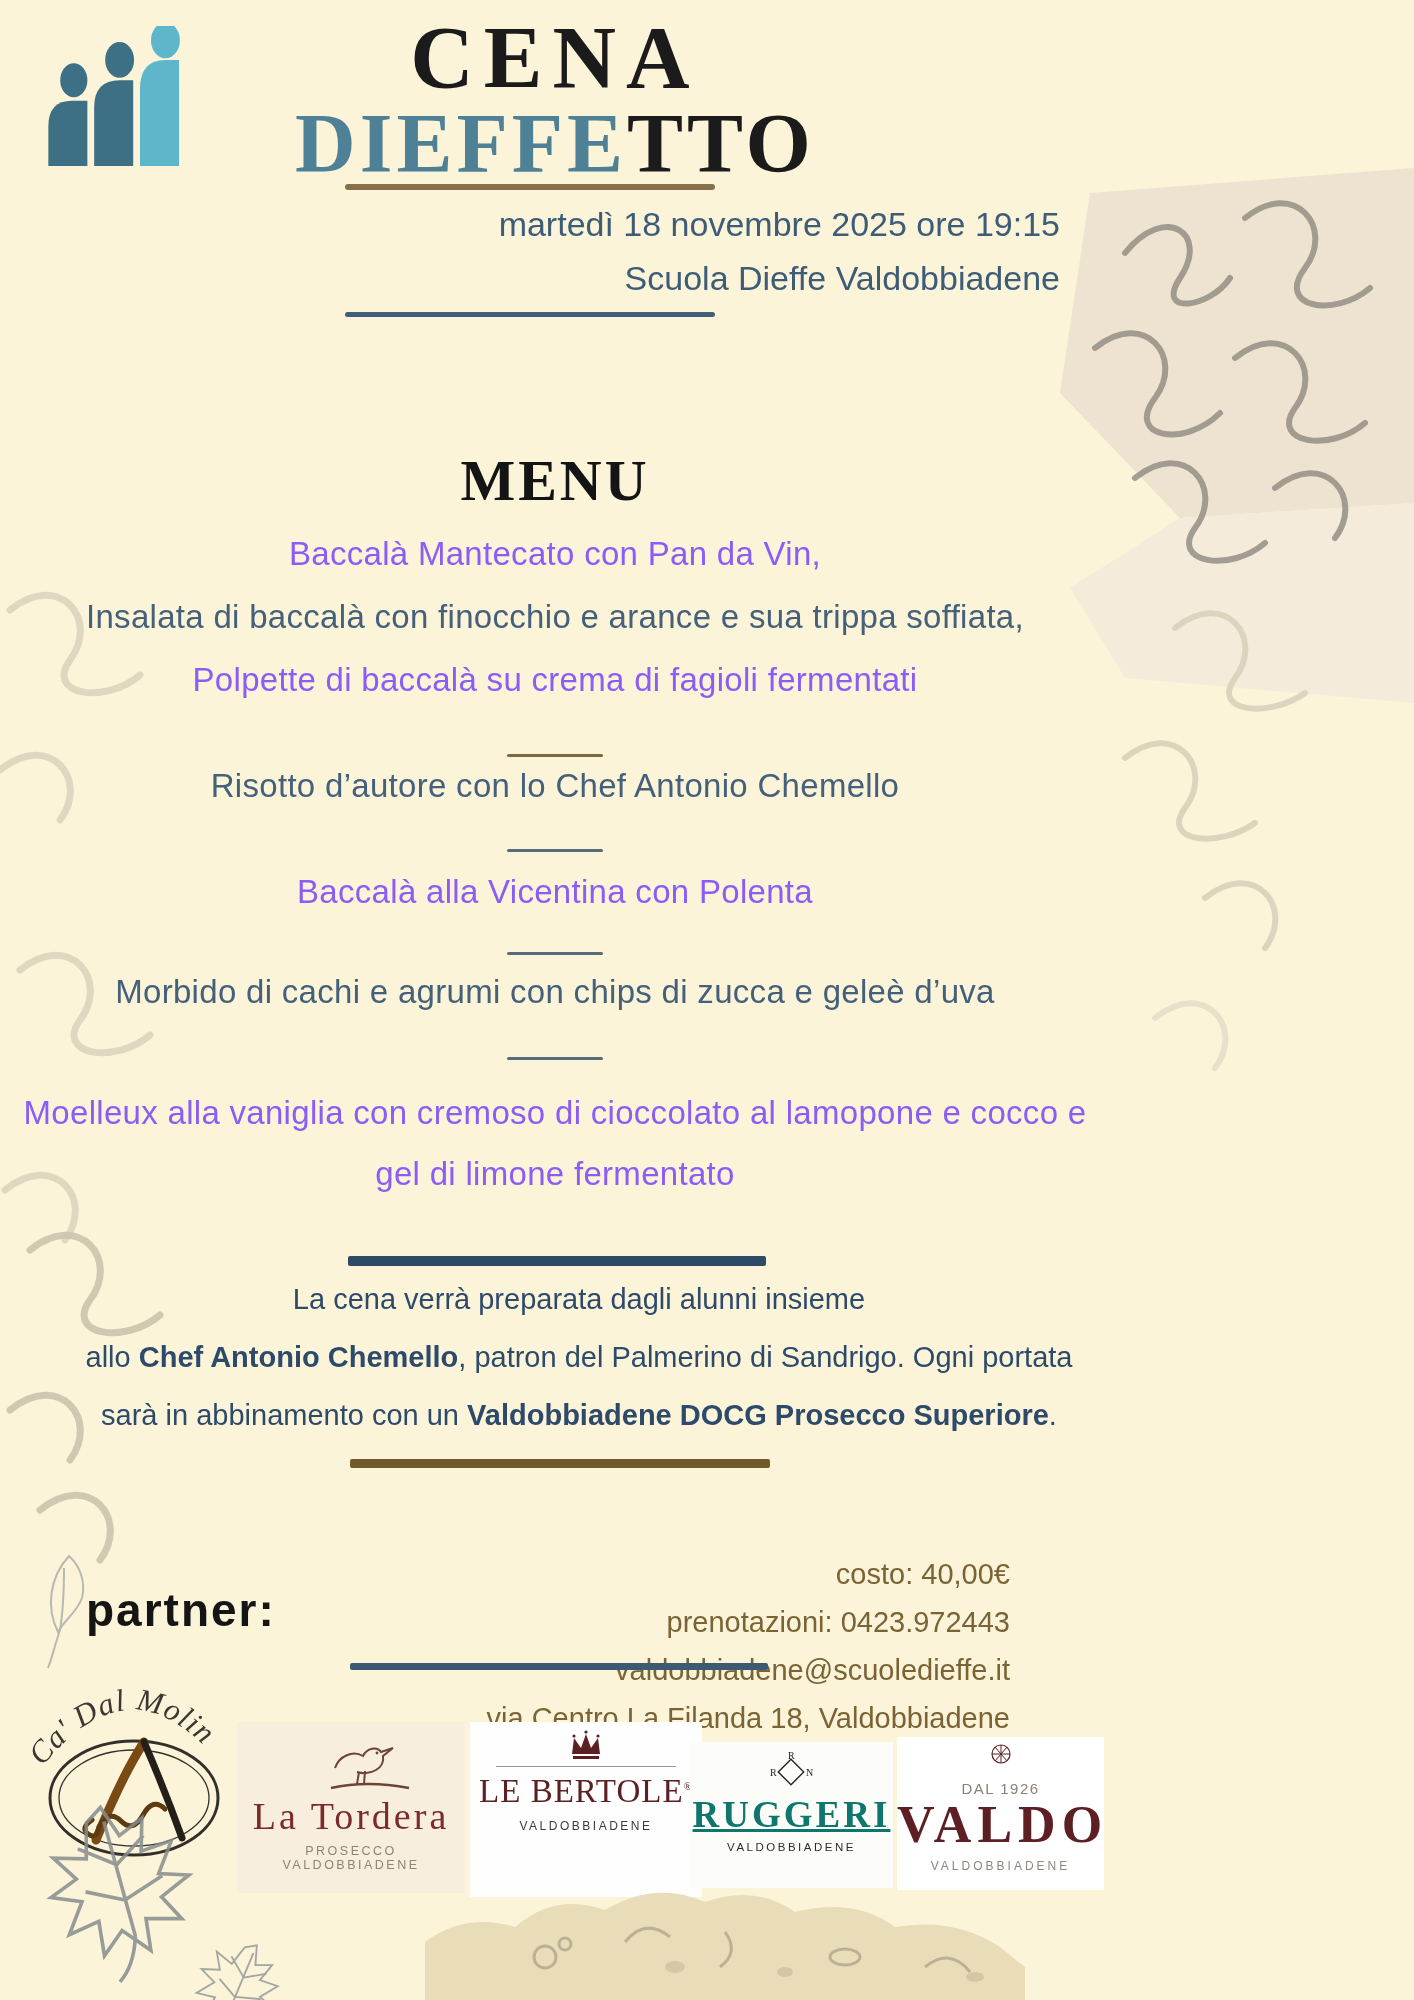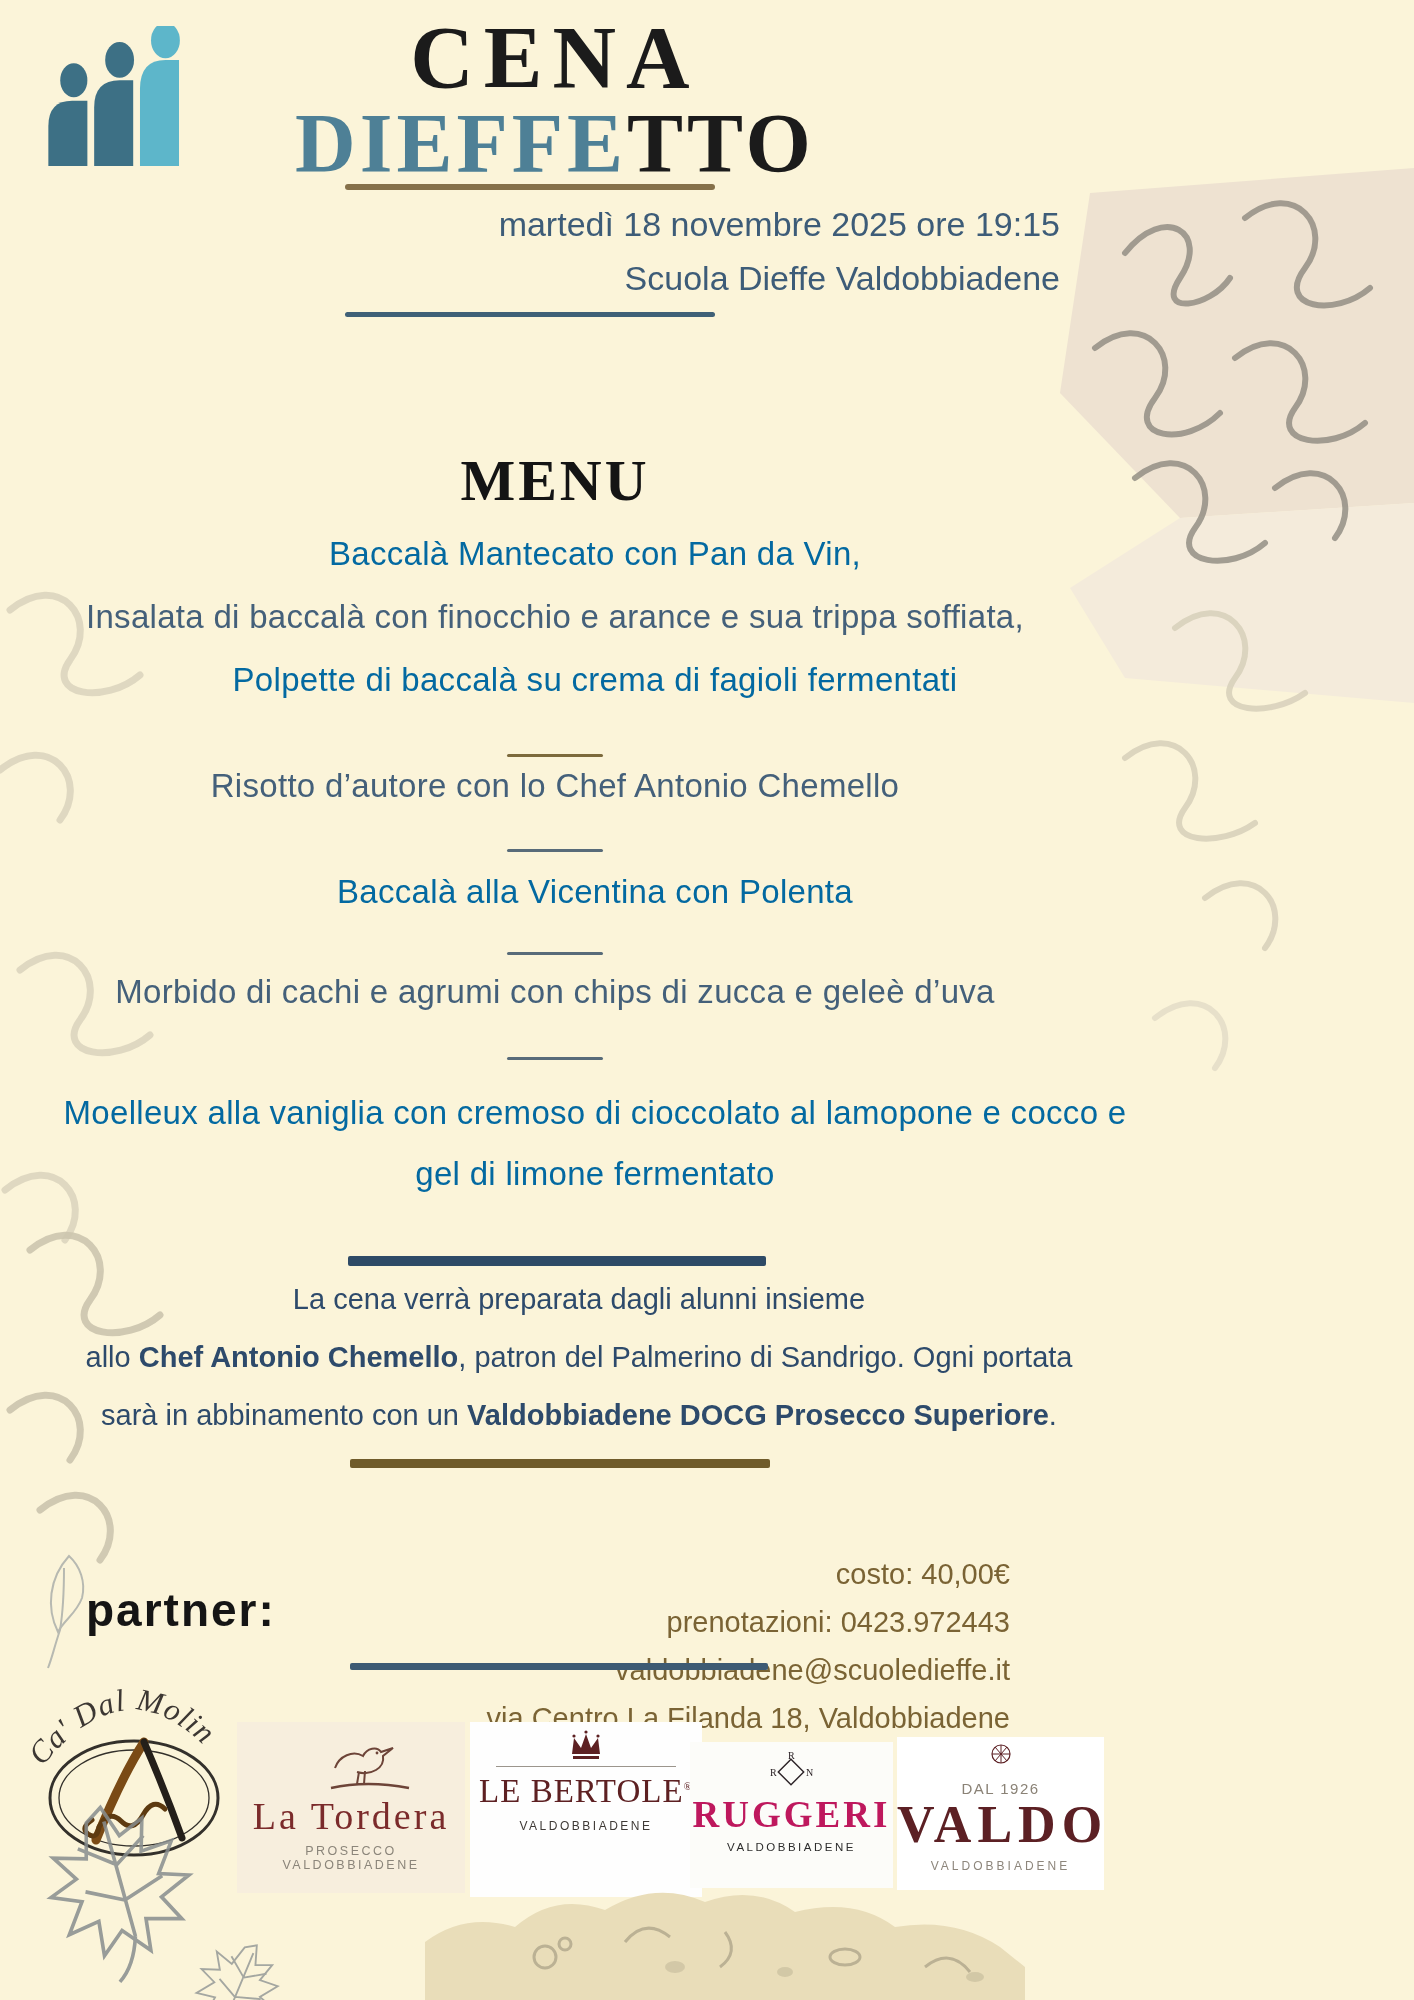--- a/index.html
+++ b/index.html
@@ -22,21 +22,21 @@
     color:#3d5c78;font-size:34px;line-height:40px;}
   .date-line{top:204px;}
   .loc-line{top:258px;}
   
   .menu-heading{position:absolute;top:452px;left:0;width:1110px;text-align:center;
     font-family:"Liberation Serif", serif;font-weight:bold;font-size:58px;
     letter-spacing:3px;color:#141414;line-height:1;}
   .menu-line{position:absolute;left:0;width:1110px;text-align:center;
     font-size:33px;line-height:40px;letter-spacing:.3px;}
   .menu-line.wrap2{left:15px;width:1080px;line-height:61px;}
-  .olive-t{color:#0369a1;padding-left:40px;}
+  .olive-t{color:#8b5cf6;}
   .slate-t{color:#44607a;}
   .ml-0{top:534px;} .ml-1{top:597px;} .ml-2{top:660px;}
   .ml-3{top:766px;} .ml-4{top:872px;} .ml-5{top:972px;} .ml-6{top:1082px;}
   .course-div{position:absolute;left:507px;width:96px;height:3px;border-radius:2px;}
   .cd-0{top:754px;background:#7c6a3c;}
   .cd-1{top:849px;background:#586b79;}
   .cd-2{top:952px;background:#586b79;}
   .cd-3{top:1057px;background:#586b79;}
   
   .thick-div{position:absolute;border-radius:2px;}
@@ -61,21 +61,21 @@
   .tordera-name{margin-top:2px;font-family:"Liberation Serif", serif;font-size:38px;
     color:#7b2b2b;letter-spacing:3px;line-height:1.1;}
   .tordera-sub{margin-top:6px;font-size:12.5px;color:#8b857a;letter-spacing:2.5px;}
   .bertole-crown{display:block;margin:6px auto 0;}
   .bertole-rule{width:180px;height:1px;background:#9b958c;margin:4px auto 6px;}
   .bertole-name{font-family:"Liberation Serif", serif;font-size:33px;color:#5d2022;
     letter-spacing:1px;text-transform:uppercase;line-height:1.1;}
   .bertole-name sup{font-size:11px;}
   .bertole-sub{margin-top:10px;font-size:12px;color:#3f3a36;letter-spacing:2.5px;}
   .ruggeri-name{font-family:"Liberation Serif", serif;font-weight:bold;font-size:37px;
-    color:#be185d;letter-spacing:3px;line-height:1;}
+    color:#0f766e;letter-spacing:3px;line-height:1;text-decoration:underline;}
   .ruggeri-sub{margin-top:8px;font-size:11.5px;color:#2c2c2c;letter-spacing:2.5px;}
   .valdo-since{font-size:15px;color:#8a8276;letter-spacing:1.5px;margin-top:12px;}
   .valdo-name{font-family:"Liberation Serif", serif;font-weight:bold;font-size:52px;
     color:#5c2024;letter-spacing:6px;line-height:1;margin-top:2px;}
   .valdo-sub{margin-top:8px;font-size:12px;color:#8d867c;letter-spacing:3px;}
   svg text{font-family:"Liberation Serif", serif;}
 </style>
 </head>
 <body>
 

